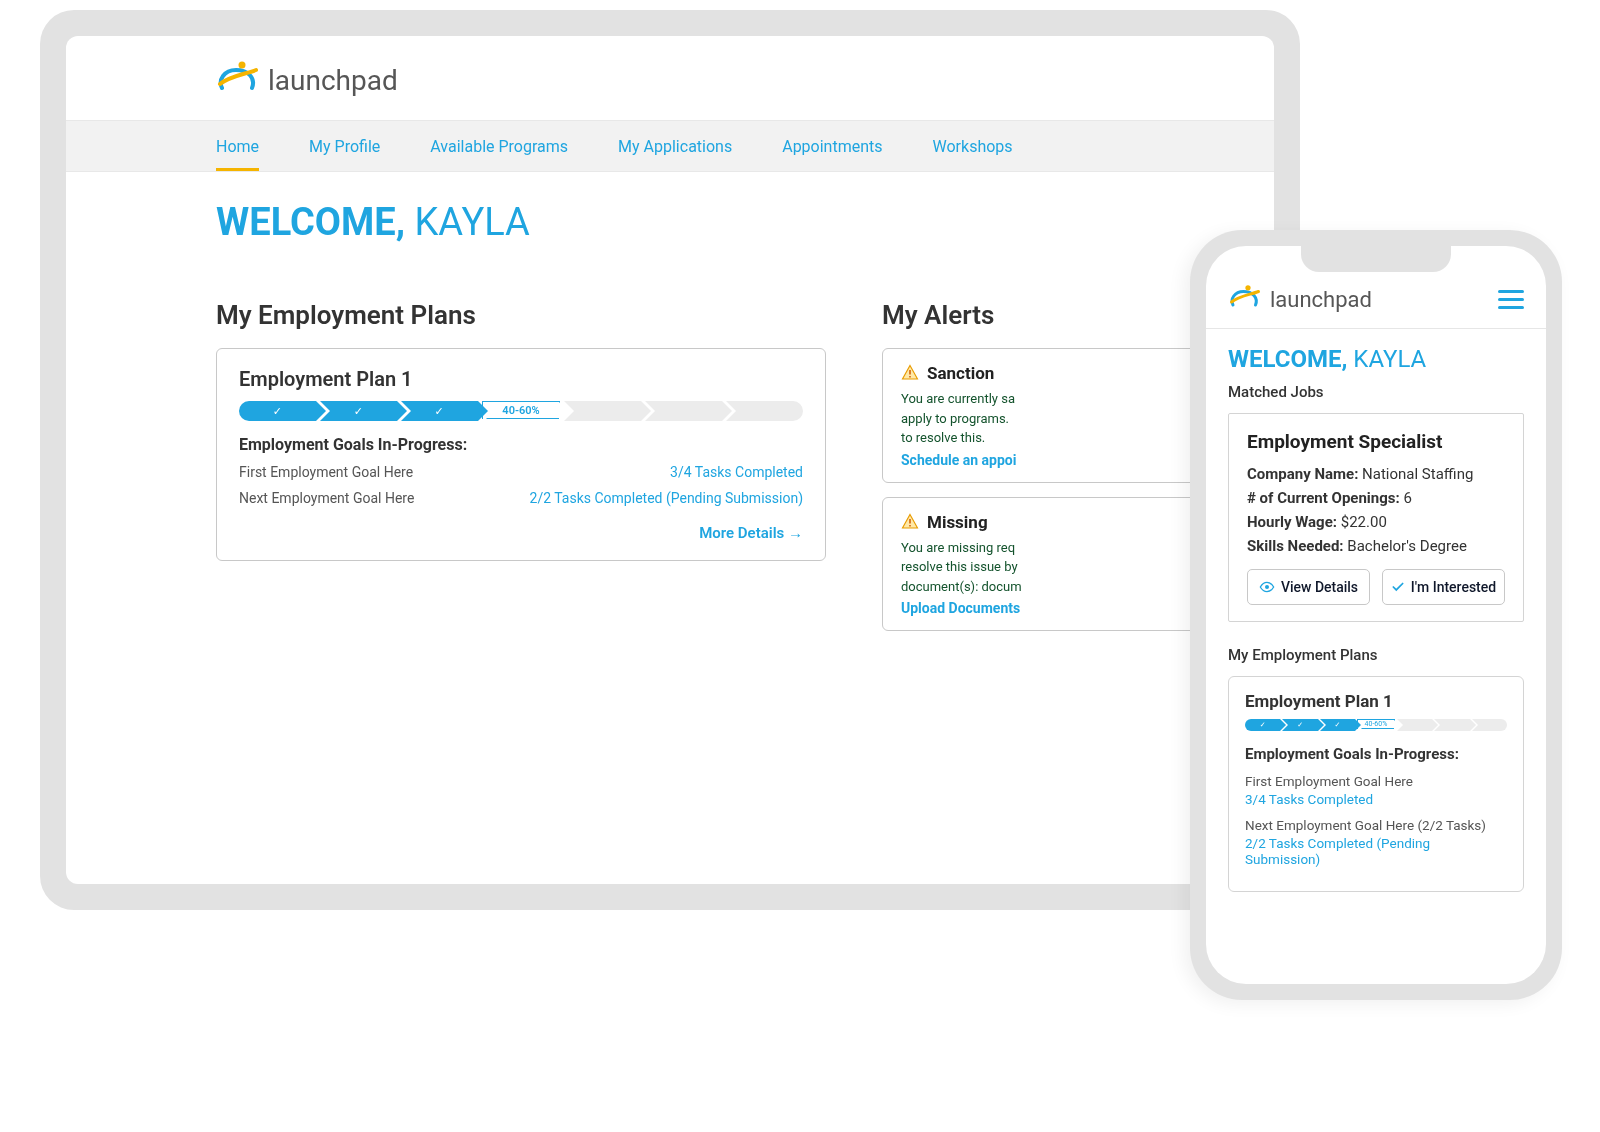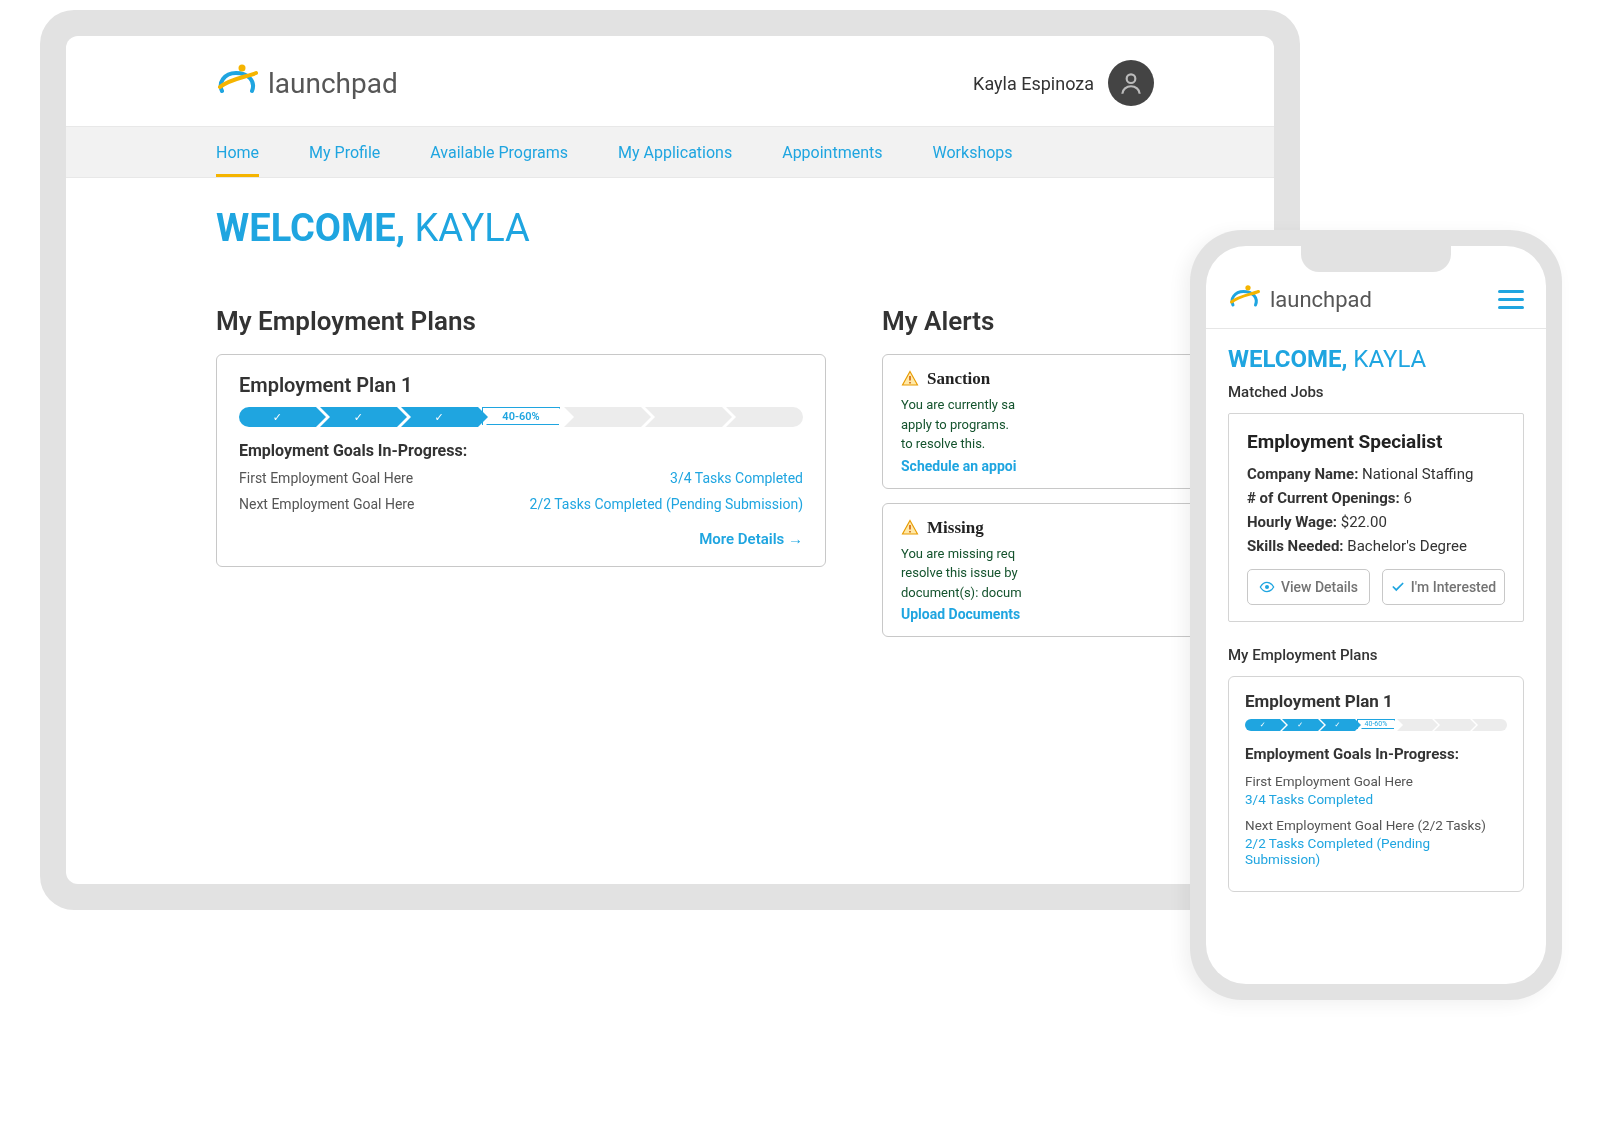--- a/index.html
+++ b/index.html
@@ -133,21 +133,21 @@
   .chev.current::after { border-left-color:#fff; right:-9px; border-top-width:9px; border-bottom-width:9px; border-left-width:9px;}
   .chev.current::before { border-left-color:#fff; }
 
   .goals-h { font-size:16px; font-weight:700; color:#333; margin-bottom:10px; }
   .goal-row { display:flex; justify-content:space-between; font-size:14px; margin-bottom:10px; }
   .goal-row .g-name { color:#555; }
   .goal-row .g-stat { color:#1FA5E0; }
   .more-link { text-align:right; color:#1FA5E0; font-weight:600; font-size:15px; margin-top:18px; }
 
   .alert-card { padding:14px 18px; margin-bottom:14px; }
-  .alert-h { display:flex; align-items:center; gap:8px; font-weight:700; font-size:17px; color:#222; margin-bottom:6px;font-family:Liberation Serif, serif;}
+  .alert-h { display:flex; align-items:center; gap:8px; font-weight:700; font-size:17px; color:#222; margin-bottom:6px;}
   .alert-body { font-size:13px; color:#14532d; line-height:1.5; white-space:nowrap; overflow:hidden; }
   .alert-link { color:#1FA5E0; font-weight:700; font-size:14px; margin-top:4px; display:block; white-space:nowrap; overflow:hidden;}
 
   
   .phone-frame {
     position: absolute;
     right: 38px;
     top: 230px;
     width: 372px;
     height: 770px;
@@ -185,21 +185,21 @@
   .p-welcome .w2 { color:#1FA5E0; font-weight:400; }
   .p-section { font-size:15px; font-weight:500; color:#333; margin-bottom:12px;}
 
   .job-card { border:1px solid #D4D4D4; border-radius:2px; padding:16px 18px; margin-bottom:24px;}
   .job-title { font-size:19px; font-weight:700; color:#222; margin-bottom:12px;}
   .job-line { font-size:15px; color:#333; margin-bottom:6px; }
   .job-line b { font-weight:700; }
   .job-actions { display:flex; gap:12px; margin-top:14px;}
   .btn-outline {
     flex:1; border:1px solid #C8C8C8; border-radius:5px;
-    padding:9px 0; background:#fff; color:#737373;
+    padding:9px 0; background:#fff; color:#0f172a;
     font-size:14px; font-weight:500;
     display:flex; align-items:center; justify-content:center; gap:6px;
     cursor:pointer;
   }
 
   .p-plan-card { border:1px solid #D4D4D4; border-radius:6px; padding:14px 16px; }
   .p-plan-title { font-size:17px; font-weight:700; color:#333; margin-bottom:8px;}
   .p-chev-row { display:flex; gap:2px; margin-bottom:14px;}
   .p-chev {
     position:relative; height:12px; flex:1; background:#ECECEC;
@@ -232,29 +232,20 @@
   <div class="desktop-screen">
 
     <div class="d-header">
       <div class="logo">
         <svg width="44" height="40" viewBox="0 0 44 40">
           <path d="M6 28 C2 20 8 10 20 10 C32 10 40 18 36 28" fill="none" stroke="#1FA5E0" stroke-width="4" stroke-linecap="round"></path>
           <path d="M4 24 C14 16 30 14 40 10" fill="none" stroke="#F5B400" stroke-width="4" stroke-linecap="round"></path>
           <circle cx="26" cy="5" r="3.5" fill="#F5B400"></circle>
         </svg>
         <span class="logo-text">launchpad</span>
-      </div>
-      <div class="user-area">
-        <span class="user-name">Kayla Espinoza</span>
-        <span class="avatar">
-          <svg width="26" height="26" viewBox="0 0 24 24">
-              <circle cx="12" cy="8" r="4" fill="none" stroke="#bbb" stroke-width="2"></circle>
-              <path d="M4 22c0-4 4-7 8-7s8 3 8 7" fill="none" stroke="#bbb" stroke-width="2"></path>
-            </svg>
-        </span>
       </div>
     </div>
 
     <div class="d-nav">
       <a href="#" class="active">Home</a>
       <a href="#">My Profile</a>
       <a href="#">Available Programs</a>
       <a href="#">My Applications</a>
       <a href="#">Appointments</a>
       <a href="#">Workshops</a>

